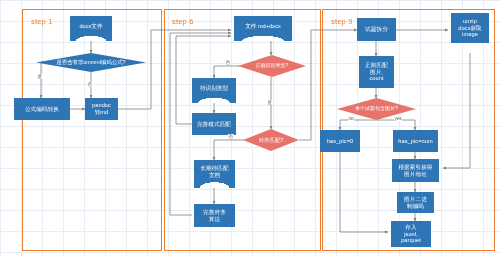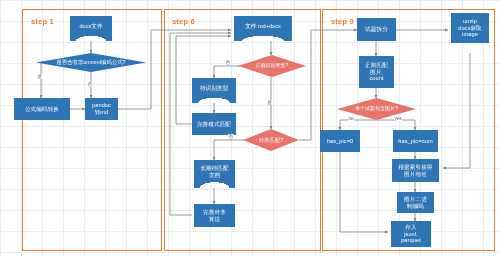--- a/index.html
+++ b/index.html
@@ -15,21 +15,21 @@
     background-image:
       linear-gradient(to right,#e8eef5 1px,transparent 1px),
       linear-gradient(to bottom,#e8eef5 1px,transparent 1px);
     background-size:21px 21px;
   }
   svg.wires{position:absolute;left:0;top:0;width:500px;height:256px;pointer-events:none;}
   .grp{
     position:absolute;border:1.3px solid #ED7D31;background:transparent;
   }
   .grp-label{
-    position:absolute;color:#ED7D31;font-size:7.5px;font-weight:bold;
+    position:absolute;color:#ED7D31;font-size:7.5px;font-weight:normal;
     letter-spacing:.2px;white-space:nowrap;
   }
   .node{
     position:absolute;box-sizing:border-box;
     display:flex;align-items:center;justify-content:center;
     text-align:center;color:#ffffff;
     font-size:5.6px;line-height:1.22;
     font-family:"Liberation Sans","DejaVu Sans",sans-serif;
     letter-spacing:.1px;
     word-break:break-all;

